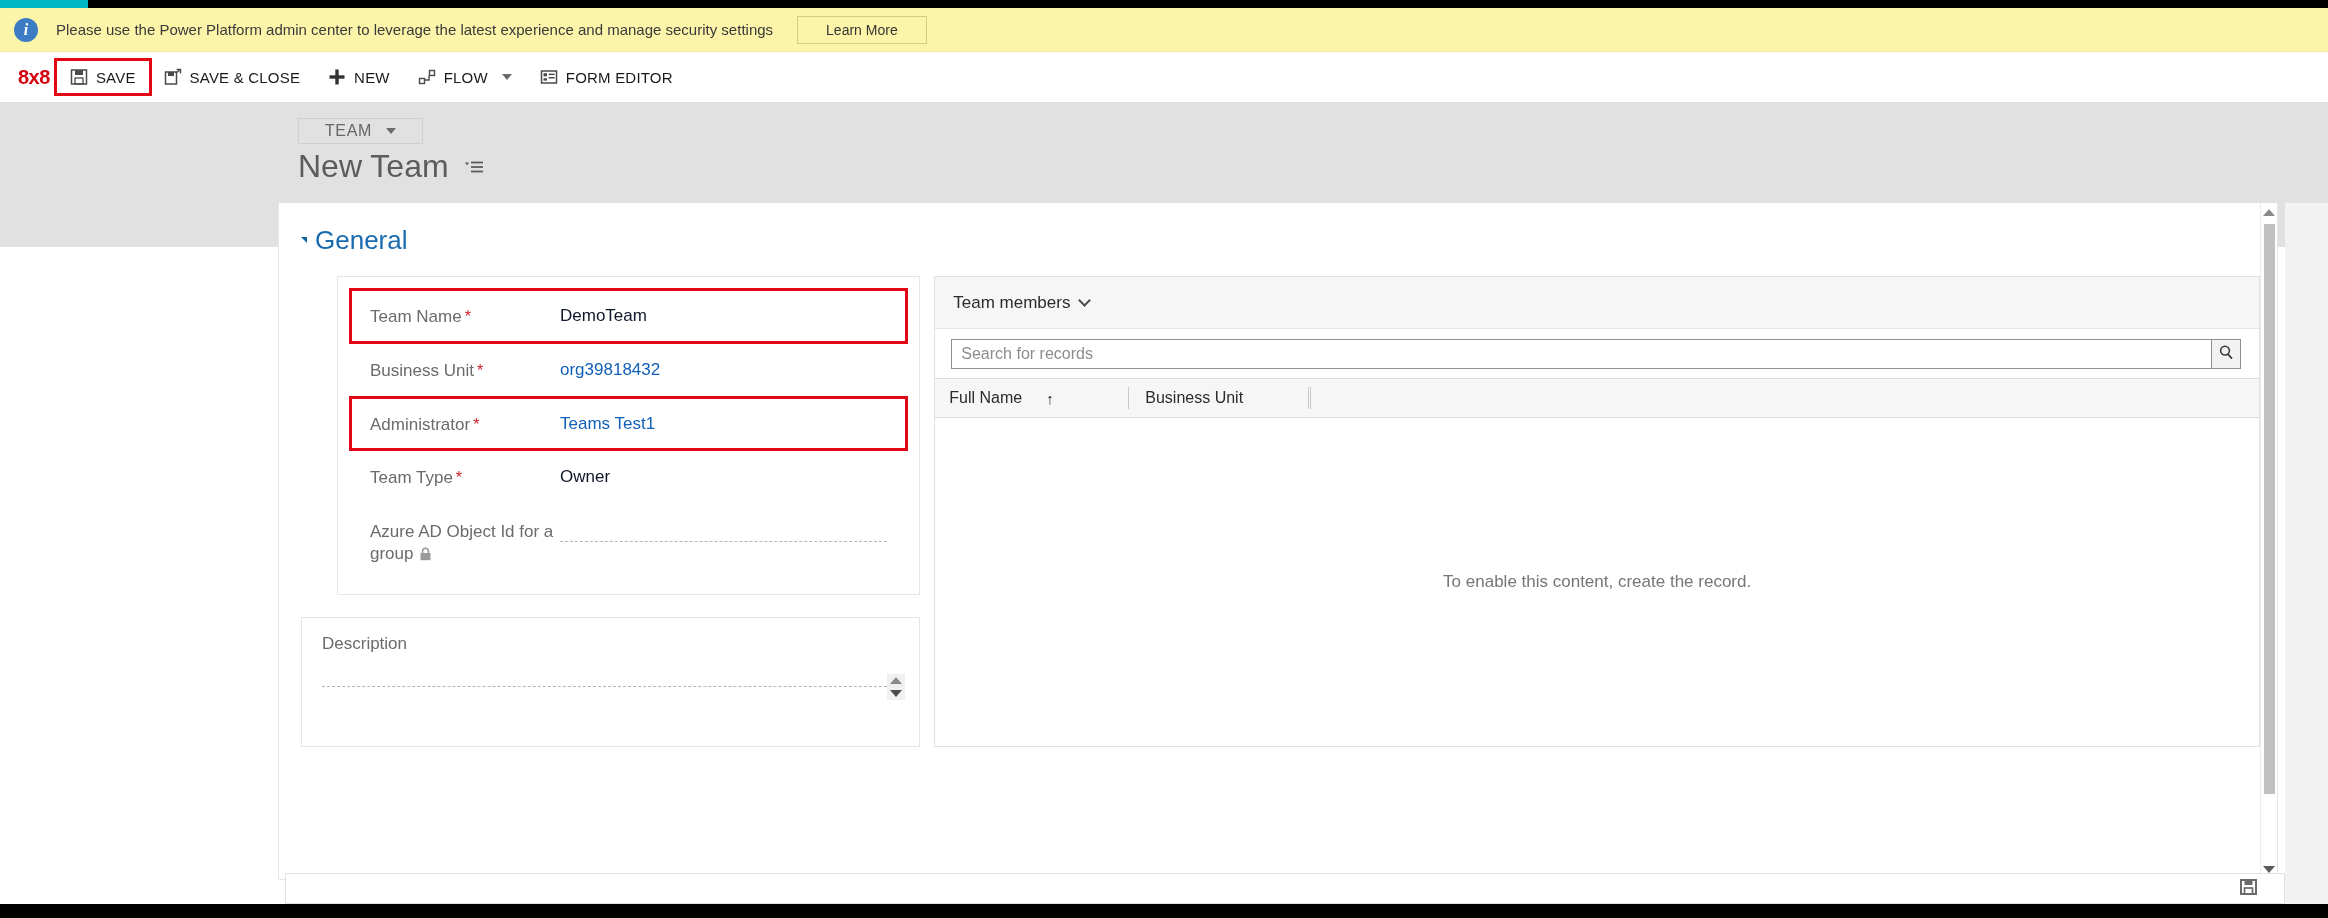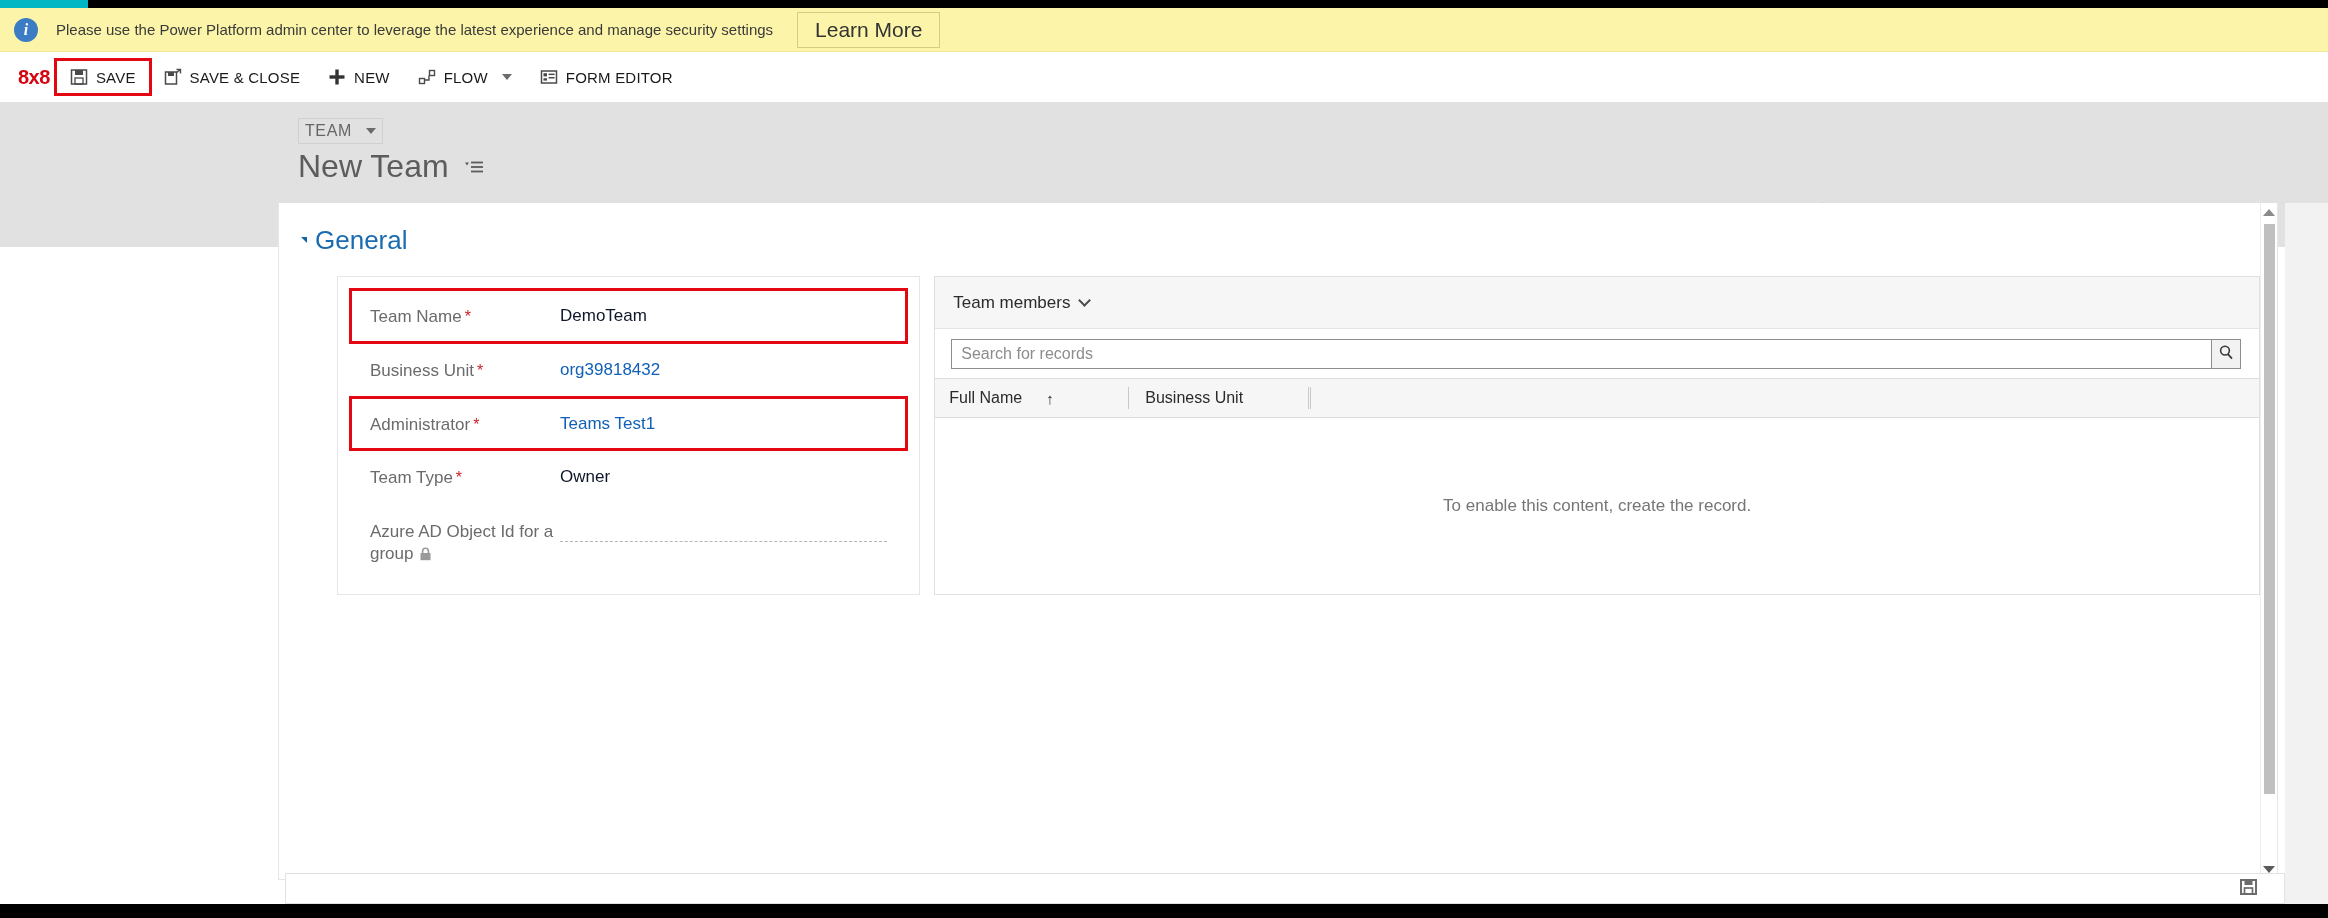--- a/index.html
+++ b/index.html
@@ -29,23 +29,23 @@
     flex: 0 0 auto; font-family: "Liberation Serif", serif;
   }
   #notif-title {
     font-size: 16px; font-weight: bold; color: #1a1a1a;
     margin-left: 12px; white-space: nowrap;
   }
   #notif-text {
     font-size: 15px; color: #3a3a3a; margin-left: 18px; white-space: nowrap;
   }
   #notif-learn {
-    margin-left: 24px; font-size: 21px; color: #333333;
+    margin-left: 24px; font-size: 14px; color: #333333;
     border: 1px solid #d6cd7e; background: transparent;
-    padding: 5px 17px; cursor: pointer; white-space: nowrap;
+    padding: 5px 28px; cursor: pointer; white-space: nowrap;
   }
 
   
   #cmdbar {
     height: 50px; background: #ffffff;
     display: flex; align-items: center; padding-left: 18px;
     position: relative;
   }
   #logo-8x8 {
     color: #d40511; font-weight: bold; font-size: 20px;
@@ -70,21 +70,21 @@
 
   
   #header-band {
     height: 145px; background: #e1e1e1; position: relative;
     display: flex; align-items: flex-start;
   }
   #header-left { padding: 16px 0 0 298px; }
   #entity-chip {
     display: inline-flex; align-items: center; gap: 8px;
     border: 1px solid #d0d0d0; background: transparent;
-    padding: 3px 6px; cursor: pointer;
+    padding: 3px 26px; cursor: pointer;
   }
   #entity-chip .txt {
     font-size: 16px; color: #666666; letter-spacing: 0.6px;
   }
   #record-title-row { display: flex; align-items: center; gap: 14px; margin-top: 4px; }
   #record-title {
     font-size: 32px; color: #5c5c5c; font-weight: normal;
     font-family: "Liberation Sans", sans-serif;
     text-align: center;
   }
@@ -419,20 +419,28 @@
               <span>Azure AD Object Id for a group</span><span class="lock-icon"><svg width="13" height="14" viewBox="0 0 13 14">
                     <rect x="1.5" y="6" width="10" height="7.2" fill="#9a9a9a"></rect>
                     <path d="M3.6 6 V4.2 a2.9 2.9 0 0 1 5.8 0 V6" fill="none" stroke="#9a9a9a" stroke-width="1.6"></path>
                   </svg></span>
             </div>
             <div class="field-value dots"></div>
           </div>
 
         </div>
 
+        <div id="desc-card">
+          <div id="desc-label">Description</div>
+          <div id="desc-line"></div>
+          <div id="desc-spin">
+            <span class="up"></span>
+            <span class="dn"></span>
+          </div>
+        </div>
       </div>
 
       <div id="right-col">
         <div id="subgrid-header">
           <span id="subgrid-title">Team members</span>
           <span class="chev-down"></span>
         </div>
 
         <div id="subgrid-search-row">
           <input id="subgrid-search" type="text" placeholder="Search for records" style="">

